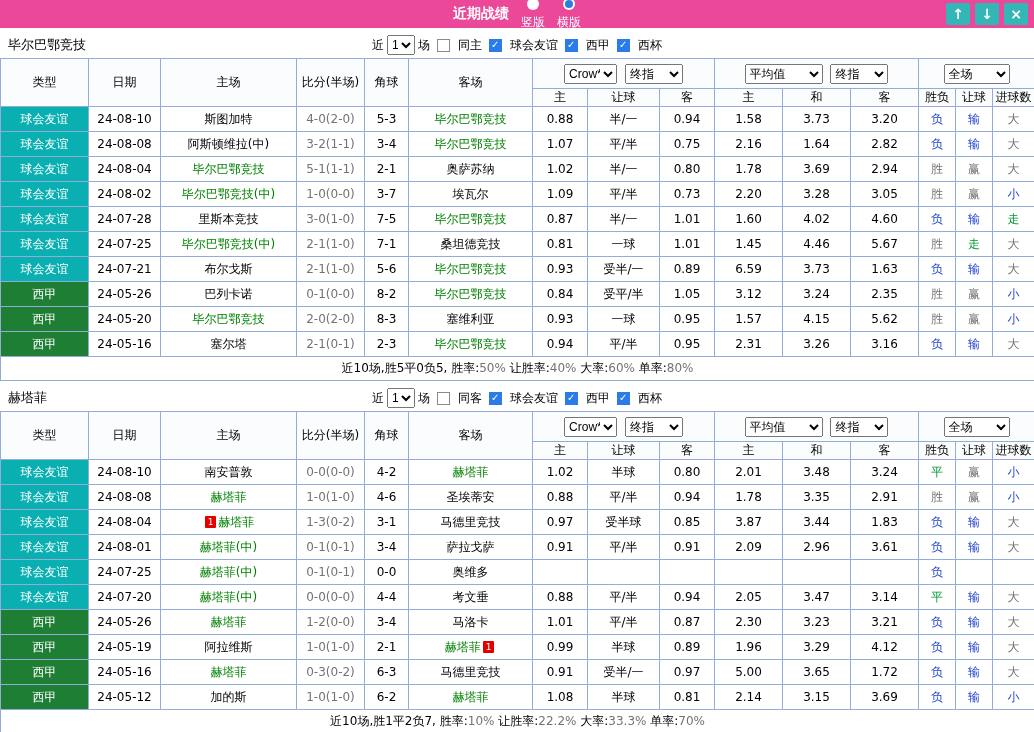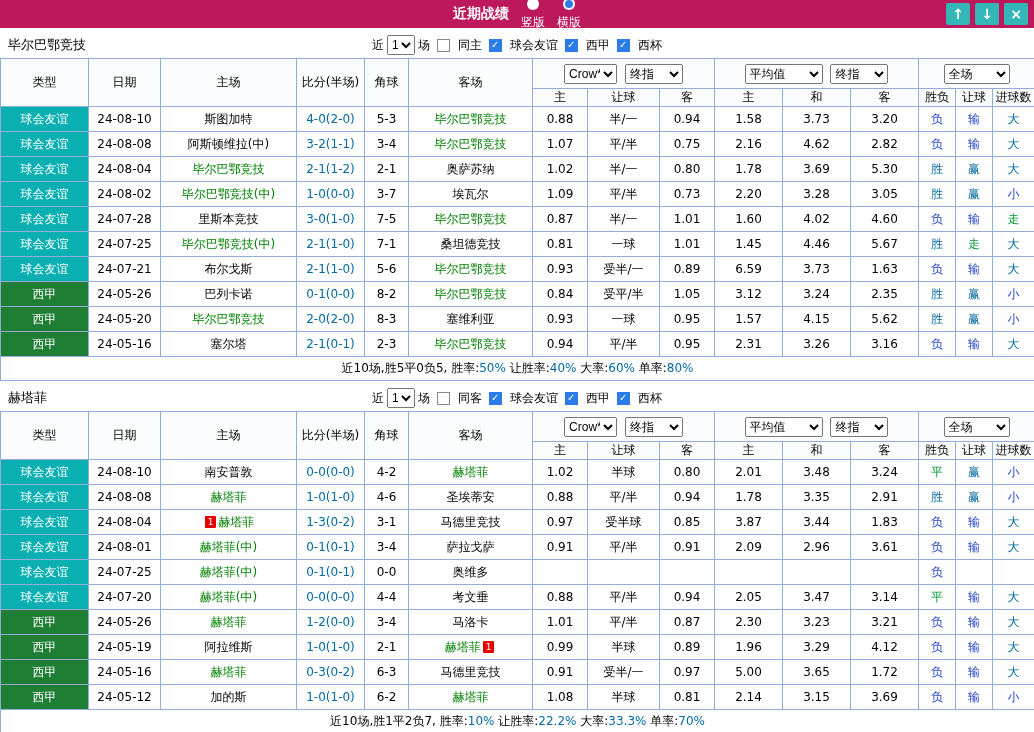--- a/index.html
+++ b/index.html
@@ -1,20 +1,20 @@
 <!DOCTYPE html>
 <html><head>
 <meta charset="utf-8">
 <style>
   * { margin:0; padding:0; box-sizing:border-box; }
   html,body { width:1034px; background:#fff; }
   body { height:732px; overflow:hidden; font-family:"DejaVu Sans","Liberation Sans",sans-serif; font-size:12px; color:#000; }
 
   
-  .topbar { height:28px; background:#be185d; color:#fff; display:flex; align-items:center; justify-content:center; gap:12px; position:relative; }
+  .topbar { height:28px; background:#ec4899; color:#fff; display:flex; align-items:center; justify-content:center; gap:12px; position:relative; }
   .topbar-title { font-weight:bold; font-size:14px; }
   .radio-label { display:inline-flex; align-items:center; gap:4px; cursor:pointer; font-size:12px;flex-direction:column; }
   .radio { width:12px; height:12px; border-radius:50%; background:#fff; display:inline-block; position:relative; }
   .radio.sel::after { content:""; position:absolute; inset:2px; border-radius:50%; background:#2d7de0; }
   .topbar-buttons { position:absolute; right:6px; top:3px; display:flex; }
   .tb-btn { width:24px; height:22px; background:#35b6b6; color:#fff; display:flex; align-items:center; justify-content:center; font-size:14px; font-weight:bold; border-radius:2px; margin-left:5px; cursor:pointer; }
 
   
   .block { margin-top:4px; }
   .section-head { position:relative; height:26px; display:flex; align-items:center; justify-content:center; }
@@ -31,21 +31,21 @@
   th, td { border:1px solid #92aed6; text-align:center; font-size:12px; overflow:hidden; white-space:nowrap; }
   thead th { background:#fbfcfd; font-weight:normal; color:#000; }
   tr.h1 th { height:30px; }
   tr.h2 th { height:16px; }
   tbody td { height:25px; background:#fff; }
   th select { font-size:12px; height:20px; margin:0 2px; }
   .sel-odds { width:53px; } .sel-final { width:58px; } .sel-avg { width:78px; } .sel-full { width:66px; }
 
   .lg-f { background:#0aafb1 !important; color:#fff; }
   .lg-l { background:#1e7e34 !important; color:#fff; }
-  .c-red { color:#0369a1; }
+  .c-red { color:#737373; }
   .c-blue { color:#2244cc; }
   .c-green { color:#009933; }
   .team-green { color:#008000; }
   .red-card { display:inline-block; background:#e50000; color:#fff; font-size:9px; height:12px; line-height:12px; padding:0 3px; margin:0 2px; vertical-align:middle; border-radius:1px; }
 
   tfoot td.summary { height:24px; background:#fff; }
 </style>
 </head>
 <body>
 
@@ -169,39 +169,39 @@
           <td class="lg-f">球会友谊</td>
           <td>24-08-08</td>
           <td><span>阿斯顿维拉(中)</span></td>
           <td class="c-red">3-2(1-1)</td>
           <td>3-4</td>
           <td><span class="team-green">毕尔巴鄂竞技</span></td>
           <td>1.07</td>
           <td>平/半</td>
           <td>0.75</td>
           <td>2.16</td>
-          <td>4.62</td>
+          <td>1.64</td>
           <td>2.82</td>
           <td class="c-blue">负</td>
           <td class="c-blue">输</td>
           <td class="c-red">大</td>
         </tr>
         <tr>
           <td class="lg-f">球会友谊</td>
           <td>24-08-04</td>
           <td><span class="team-green">毕尔巴鄂竞技</span></td>
-          <td class="c-red">2-1(1-2)</td>
+          <td class="c-red">5-1(1-1)</td>
           <td>2-1</td>
           <td><span>奥萨苏纳</span></td>
           <td>1.02</td>
           <td>半/一</td>
           <td>0.80</td>
           <td>1.78</td>
           <td>3.69</td>
-          <td>5.30</td>
+          <td>2.94</td>
           <td class="c-red">胜</td>
           <td class="c-red">赢</td>
           <td class="c-red">大</td>
         </tr>
         <tr>
           <td class="lg-f">球会友谊</td>
           <td>24-08-02</td>
           <td><span class="team-green">毕尔巴鄂竞技(中)</span></td>
           <td class="c-red">1-0(0-0)</td>
           <td>3-7</td>

